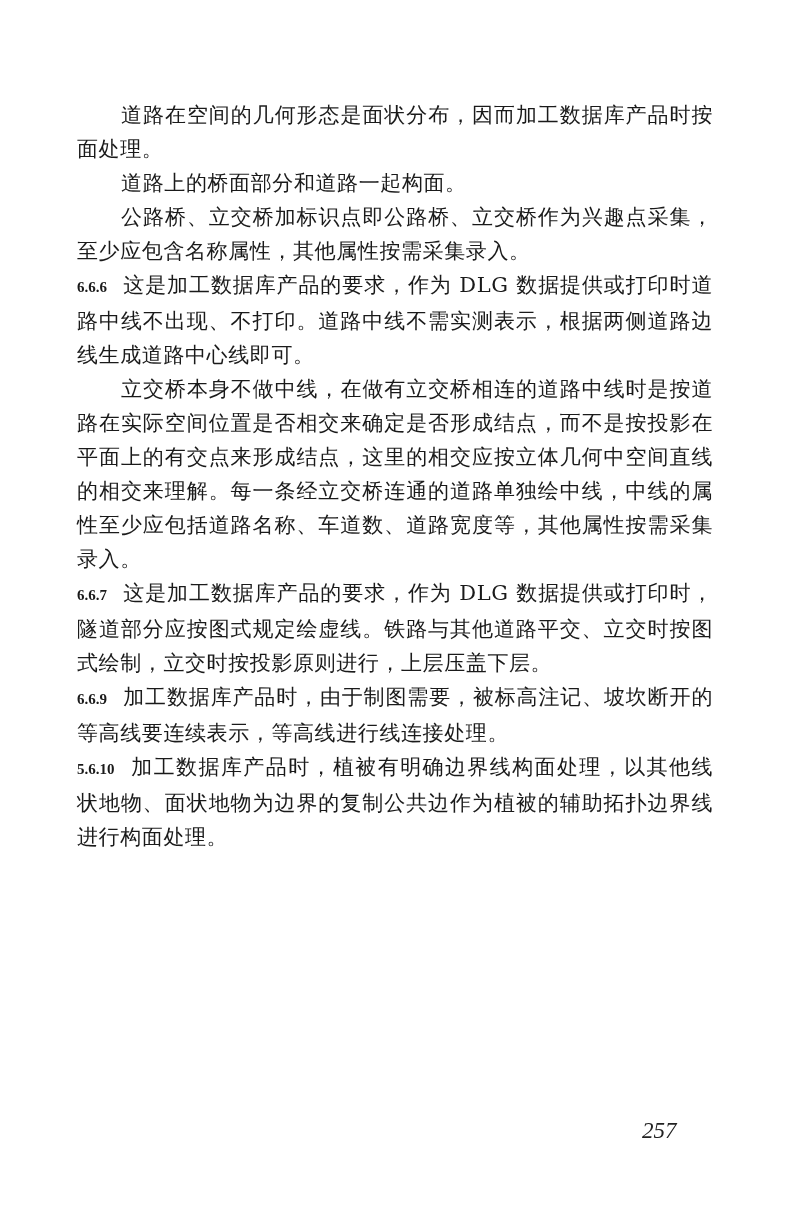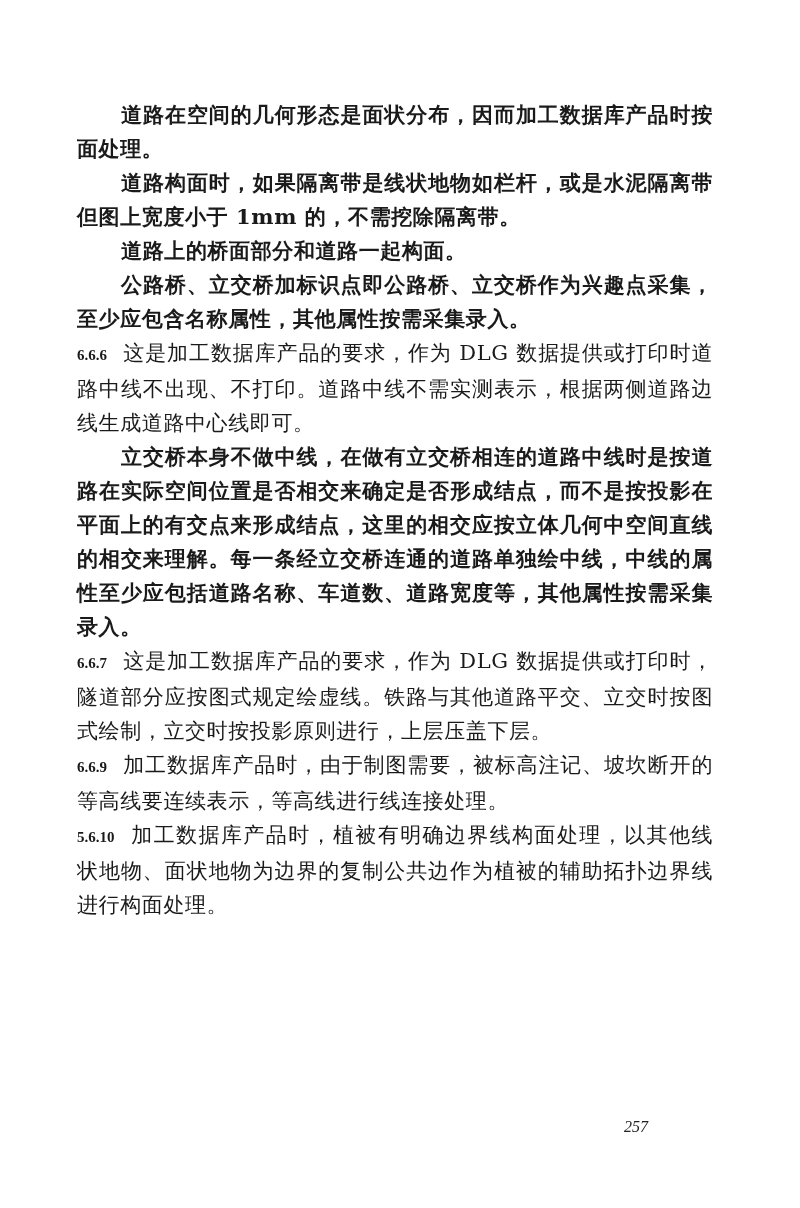--- a/index.html
+++ b/index.html
@@ -25,45 +25,43 @@
       letter-spacing: 0.6px;
     }
     .para {
       margin: 0;
       padding: 0;
       text-align: justify;
       text-justify: inter-ideograph;
     }
     .para.indent {
       text-indent: 2.1em;
-      font-weight: bold;
     }
     .clause-num {
       font-family: "Liberation Serif", "DejaVu Serif", serif;
       font-weight: bold;
       font-size: 15px;
       letter-spacing: 0;
       margin-right: 16px;
     }
     .page-number {
       position: absolute;
-      left: 624px;
+      left: 642px;
       top: 1118px;
       font-family: "Liberation Serif", "DejaVu Serif", serif;
       font-style: italic;
-      font-size: 16px;
+      font-size: 23px;
       color: #222;
     }
   </style>
 </head>
 <body>
 
 <div class="page">
   <p class="para indent">道路在空间的几何形态是面状分布，因而加工数据库产品时按面处理。</p>
-  <p class="para indent">道路构面时，如果隔离带是线状地物如栏杆，或是水泥隔离带但图上宽度小于 1mm 的，不需挖除隔离带。</p>
   <p class="para indent">道路上的桥面部分和道路一起构面。</p>
   <p class="para indent">公路桥、立交桥加标识点即公路桥、立交桥作为兴趣点采集，至少应包含名称属性，其他属性按需采集录入。</p>
 
   <p class="para">
     <span class="clause-num">6.6.6</span><span>这是加工数据库产品的要求，作为 DLG 数据提供或打印时道路中线不出现、不打印。道路中线不需实测表示，根据两侧道路边线生成道路中心线即可。</span>
   </p>
   <p class="para indent">立交桥本身不做中线，在做有立交桥相连的道路中线时是按道路在实际空间位置是否相交来确定是否形成结点，而不是按投影在平面上的有交点来形成结点，这里的相交应按立体几何中空间直线的相交来理解。每一条经立交桥连通的道路单独绘中线，中线的属性至少应包括道路名称、车道数、道路宽度等，其他属性按需采集录入。</p>
 
   <p class="para">
     <span class="clause-num">6.6.7</span><span>这是加工数据库产品的要求，作为 DLG 数据提供或打印时，隧道部分应按图式规定绘虚线。铁路与其他道路平交、立交时按图式绘制，立交时按投影原则进行，上层压盖下层。</span>

